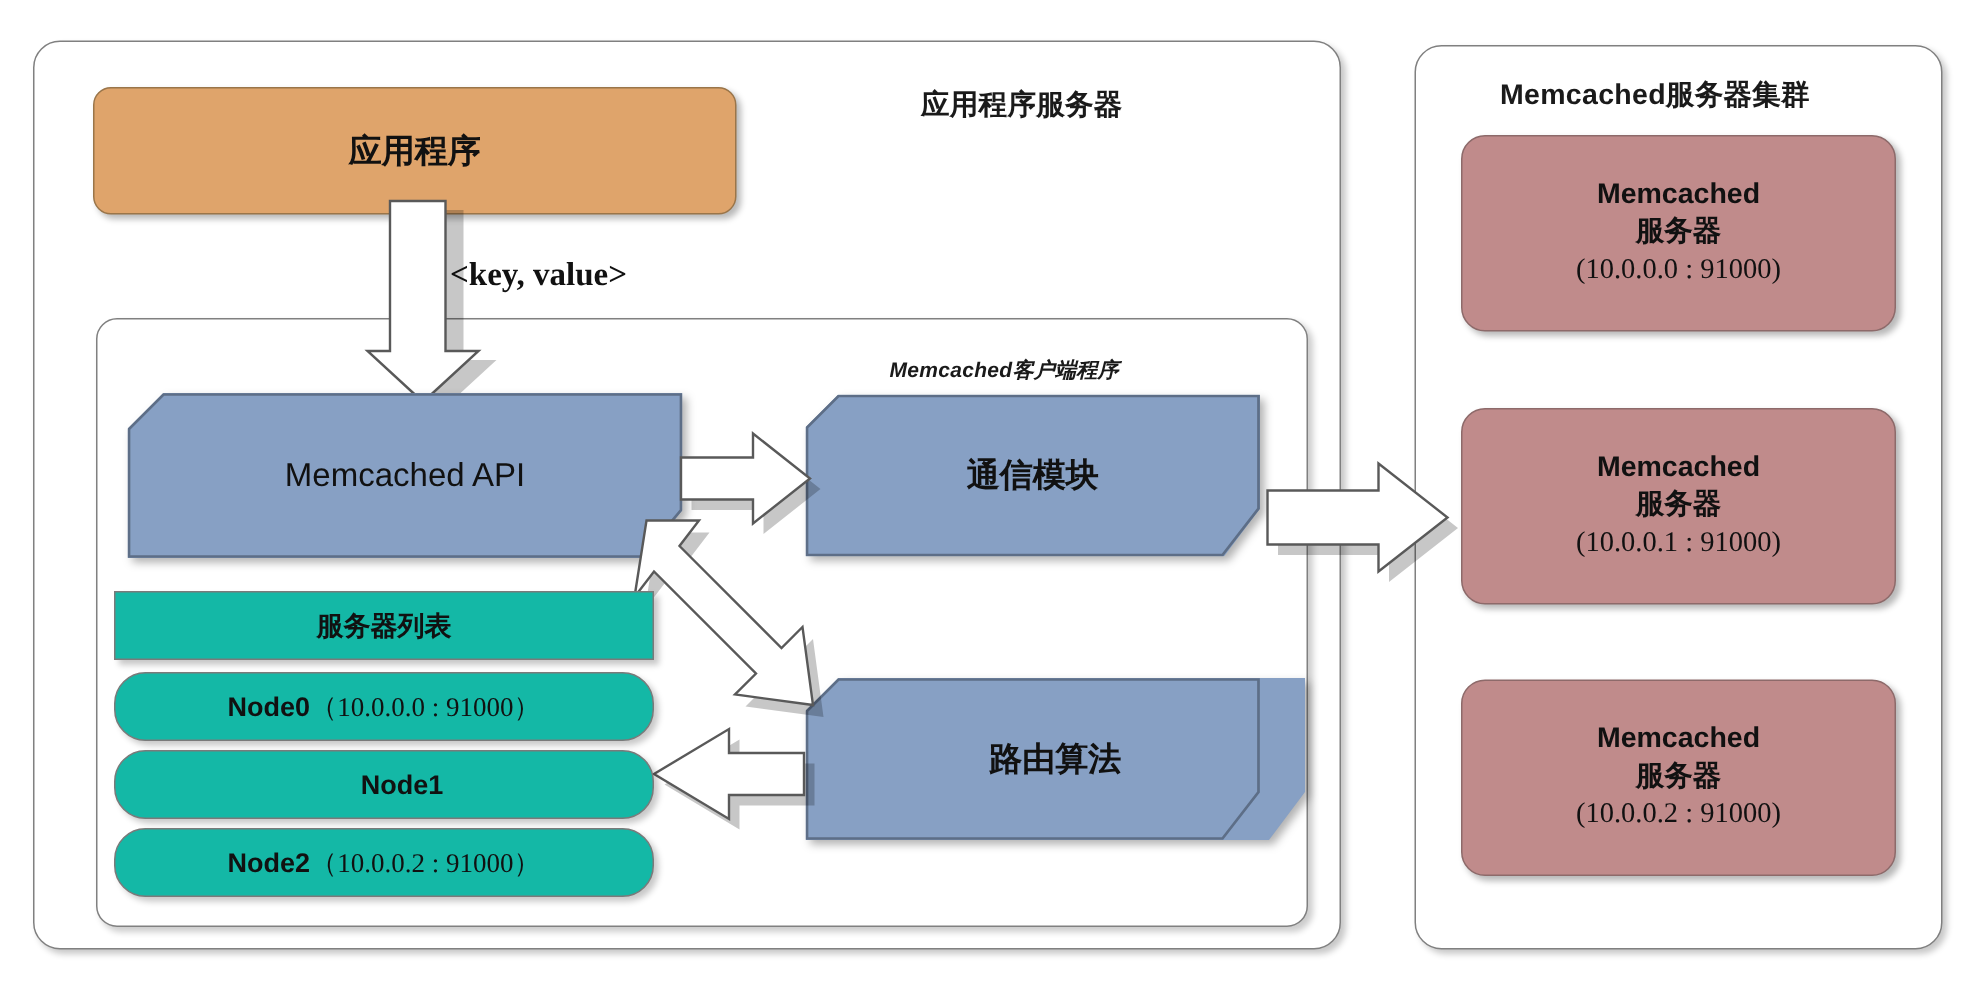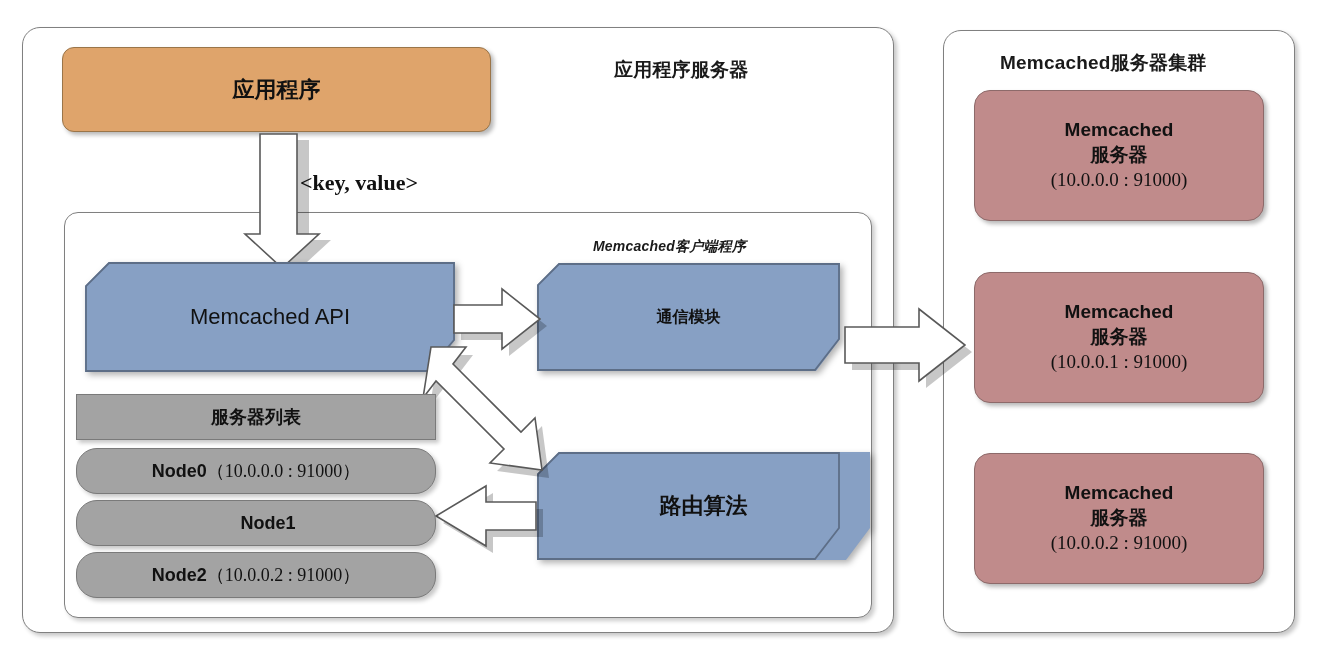--- a/index.html
+++ b/index.html
@@ -86,21 +86,21 @@
     position: absolute;
     inset: 0;
     background: #87a0c4;
     border: 0;
   }
   .hexmod .hexlabel { position: relative; z-index: 2; }
 
   
   .list-cell {
     border: 1.4px solid #7a7a7a;
-    background: #a3a3a3;
+    background: #14b8a6;
     box-shadow: 3px 3px 4px rgba(0,0,0,0.22);
     display: flex;
     align-items: center;
     justify-content: center;
     color: #111111;
   }
   .list-head { font-weight: bold; }
   .list-row  { font-weight: normal; border-radius: 21px; }
   .node-name { font-weight: bold; font-family: "Liberation Sans", sans-serif; }
   .node-addr { font-family: "Liberation Serif", serif; }
@@ -125,21 +125,21 @@
 </style>
 </head>
 <body>
 
 <div id="canvas">
 
   <div class="abs panel" style="left:22px; top:27px; width:872px; height:606px;"></div>
 
   <div class="panel-title" style="left:614px; top:57px; font-size:19px;">应用程序服务器</div>
 
-  <div class="abs box-app" style="left:62px; top:47px; width:429px; height:85px; font-size:22px;">
+  <div class="abs box-app" style="left:62px; top:58px; width:429px; height:85px; font-size:22px;">
     <span>应用程序</span>
   </div>
 
   <div class="abs panel-inner" style="left:64px; top:212px; width:808px; height:406px;"></div>
 
   <div class="panel-title" style="left:593px; top:238px; font-size:14px;font-style:italic;">Memcached客户端程序</div>
 
   <svg class="arrow-svg" style="left:240px; top:130px; width:130px; height:140px;" viewBox="0 0 130 140">
     <polygon class="arrow-shadow" points="26,5 63,5 63,105 85,105 48,139 14,105 26,105" transform="translate(6,5)"></polygon>
     <polygon class="arrow-poly" points="20,4 57,4 57,104 79,104 42,138 5,104 20,104"></polygon>
@@ -148,21 +148,21 @@
 
   <div class="abs hexmod" style="left:85px; top:262px; width:370px; height:110px; font-size:22px;">
     <div class="hexfill" style="clip-path: polygon(24px 0, 100% 0, 100% 78px, calc(100% - 26px) 100%, 0 100%, 0 24px);
                 background:#87a0c4; border:0;"></div>
     <svg class="abs" style="left:0; top:0; width:370px; height:110px; z-index:3;" viewBox="0 0 370 110" preserveAspectRatio="none">
       <polygon points="24,1 369,1 369,78 343,109 1,109 1,24" fill="none" stroke="#5d6e87" stroke-width="1.8"></polygon>
     </svg>
     <span class="hexlabel">Memcached API</span>
   </div>
 
-  <div class="abs hexmod" style="left:537px; top:263px; width:303px; height:108px; font-size:16px; font-weight:bold;">
+  <div class="abs hexmod" style="left:537px; top:263px; width:303px; height:108px; font-size:22px; font-weight:bold;">
     <div class="hexfill" style="clip-path: polygon(22px 0, 100% 0, 100% 76px, calc(100% - 24px) 100%, 0 100%, 0 22px);
                 background:#87a0c4; border:0;"></div>
     <svg class="abs" style="left:0; top:0; width:303px; height:108px; z-index:3;" viewBox="0 0 303 108" preserveAspectRatio="none">
       <polygon points="22,1 302,1 302,76 278,107 1,107 1,22" fill="none" stroke="#5d6e87" stroke-width="1.8"></polygon>
     </svg>
     <span class="hexlabel">通信模块</span>
   </div>
 
   <div class="abs hexmod" style="left:537px; top:452px; width:333px; height:108px; font-size:22px; font-weight:bold;">
     <div class="hexfill" style="clip-path: polygon(22px 0, 100% 0, 100% 76px, calc(100% - 24px) 100%, 0 100%, 0 22px);

